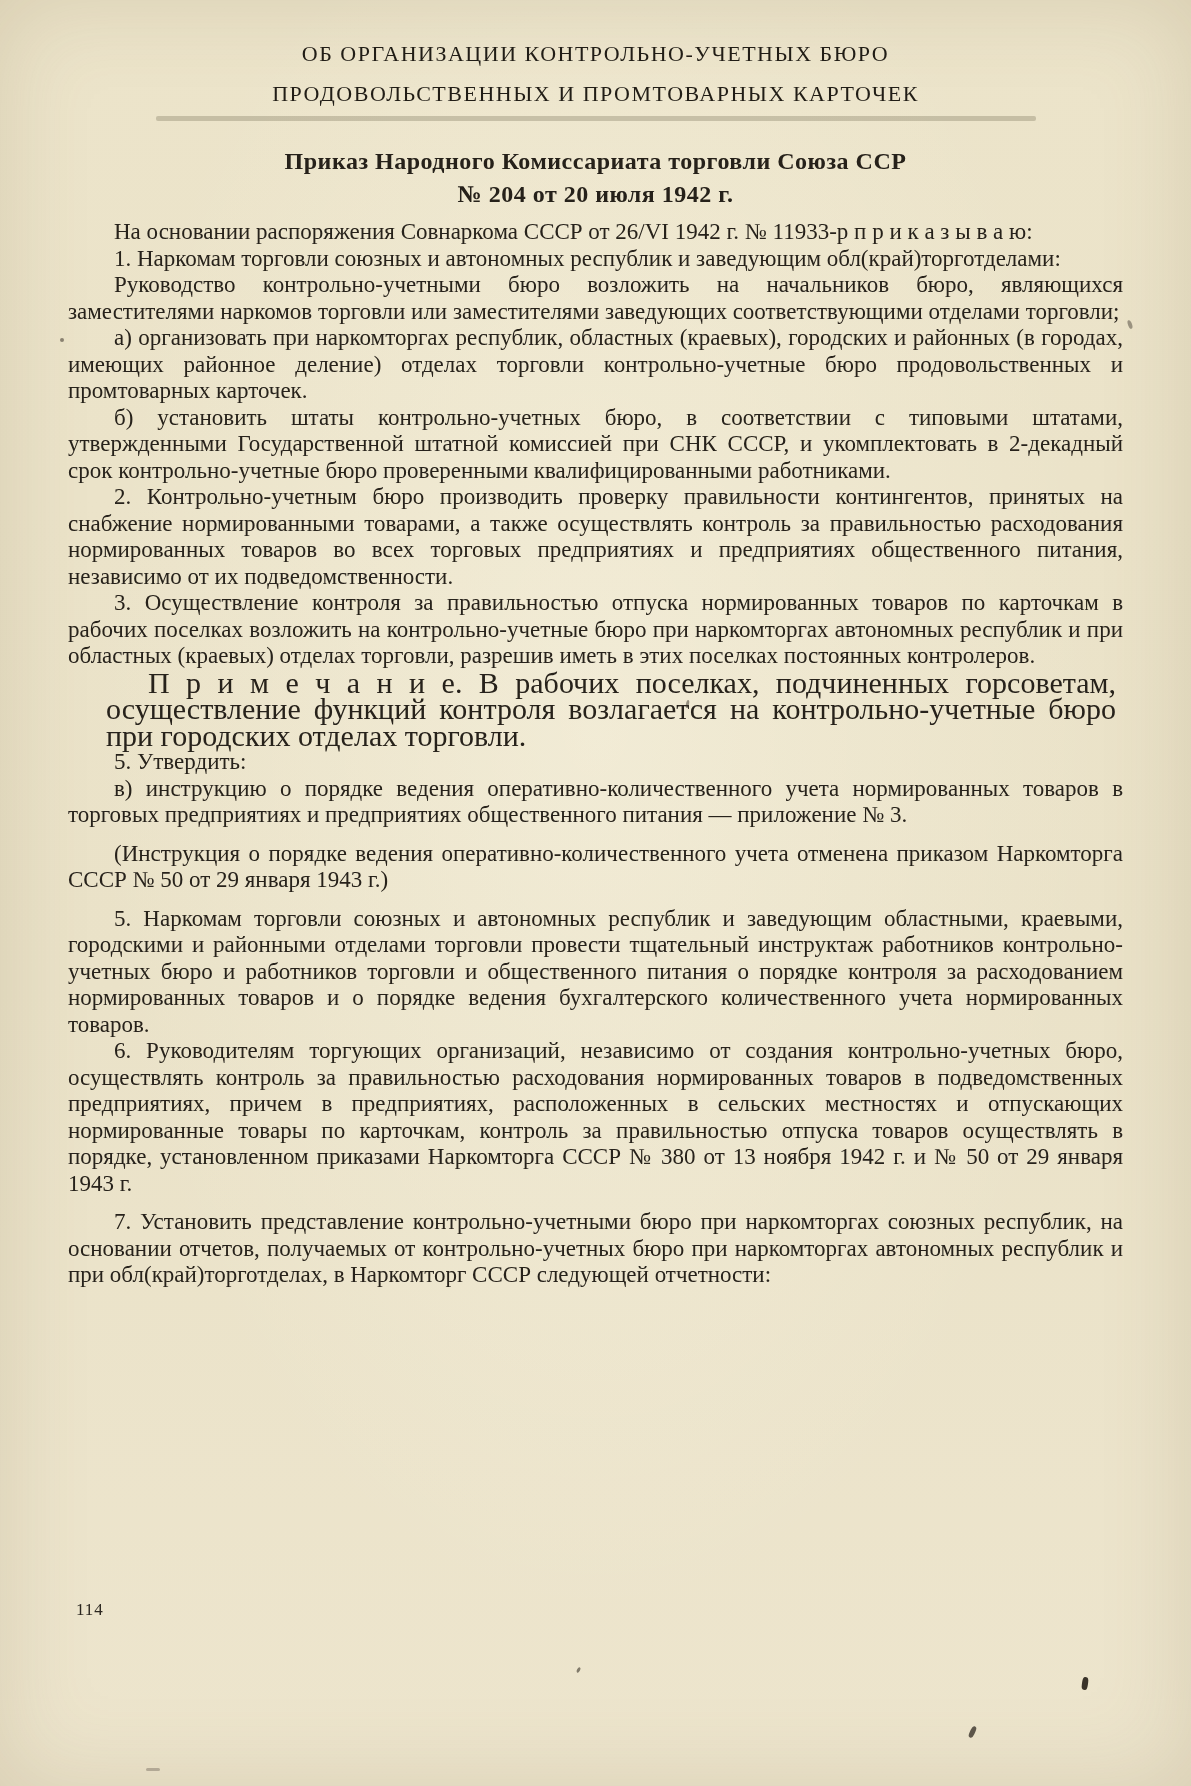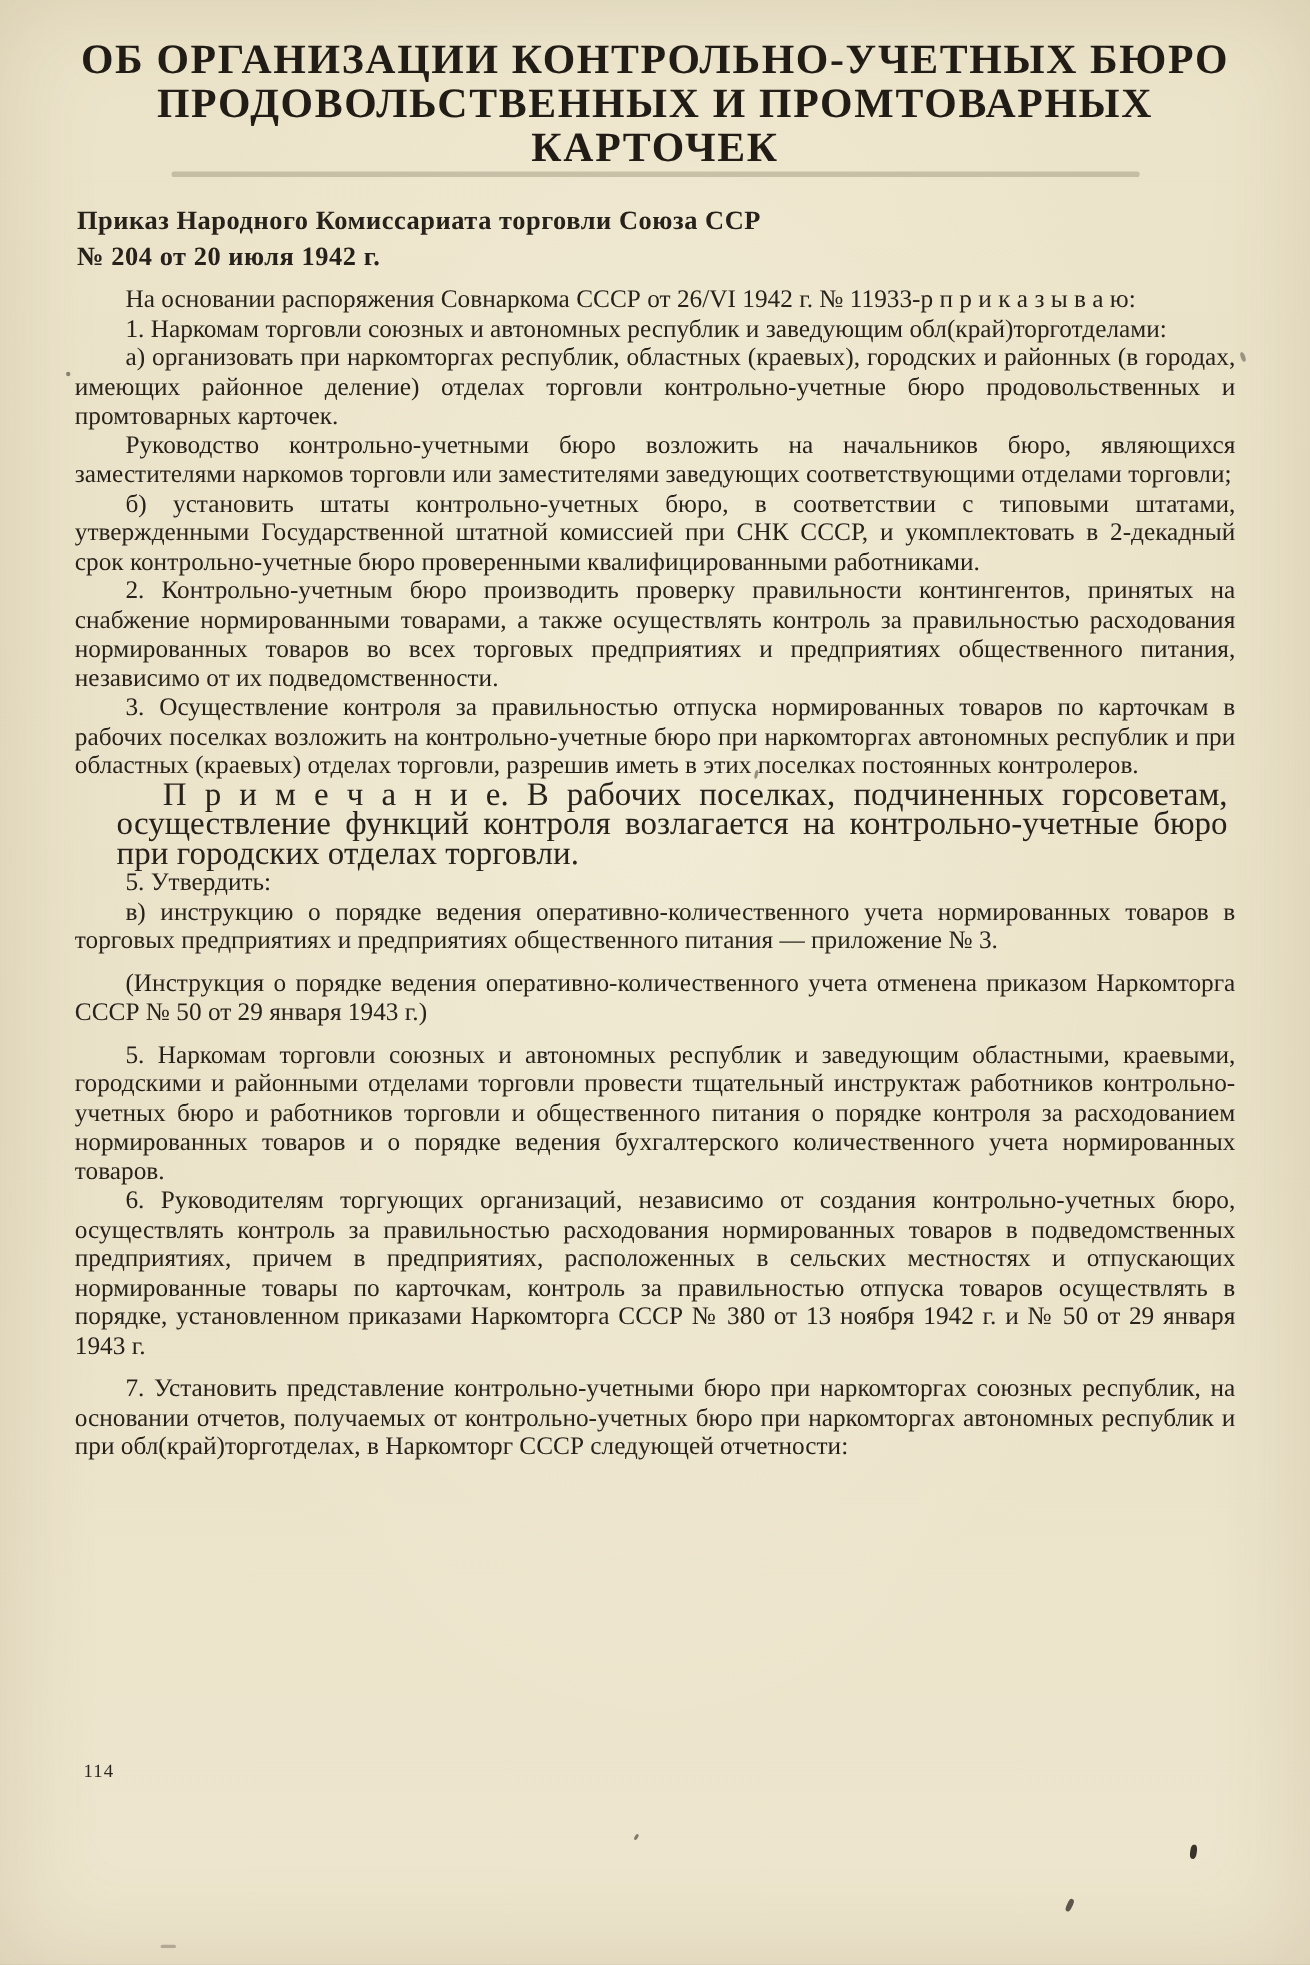--- a/index.html
+++ b/index.html
@@ -14,33 +14,34 @@
     background:
       radial-gradient(ellipse at 50% 40%, rgba(255,252,238,0.35) 0%, rgba(255,252,238,0) 60%),
       linear-gradient(180deg,#ece4ca 0%, #eae2c8 55%, #ede5cd 100%);
     overflow:hidden;
     color:#26211a;
     box-shadow:inset 0 0 90px rgba(120,100,60,0.18);
   }
   .doc-title{
     margin:34px 70px 0 70px;
     text-align:center;
-    font-weight:bold;
-    font-size:38px;
+    font-weight:normal;
+    font-size:22px;
     line-height:40px;
     letter-spacing:1.5px;
     color:#211d16;
   }
   .title-rule{
     width:880px;height:5px;margin:2px auto 0 auto;
     background:rgba(100,92,70,0.28);
     border-radius:2px;
   }
   .doc-subtitle{
     margin:24px 70px 0 70px;
+    text-align:center;
     font-weight:bold;
     font-size:24px;
     line-height:33px;
     letter-spacing:0.5px;
     color:#26211a;
   }
   .doc-body{
     width:1055px;
     margin:8px auto 0 auto;
     font-size:23px;
@@ -85,22 +86,22 @@
   <div class="title-rule"></div>
 
   <h2 class="doc-subtitle">
     <span>Приказ Народного Комиссариата торговли Союза ССР</span><br>
     <span>№ 204 от 20 июля 1942 г.</span>
   </h2>
 
   <div class="doc-body">
       <p class="para">На основании распоряжения Совнаркома СССР от 26/VI 1942 г. № 11933-р п р и к а з ы в а ю:</p>
       <p class="para">1. Наркомам торговли союзных и автономных республик и заведующим обл(край)торготделами:</p>
+      <p class="para">Руководство контрольно-учетными бюро возложить на начальников бюро, являющихся заместителями наркомов торговли или заместителями заведующих соответствующими отделами торговли;</p>
       <p class="para">а) организовать при наркомторгах республик, областных (краевых), городских и районных (в городах, имеющих районное деление) отделах торговли контрольно-учетные бюро продовольственных и промтоварных карточек.</p>
-      <p class="para">Руководство контрольно-учетными бюро возложить на начальников бюро, являющихся заместителями наркомов торговли или заместителями заведующих соответствующими отделами торговли;</p>
       <p class="para">б) установить штаты контрольно-учетных бюро, в соответствии с типовыми штатами, утвержденными Государственной штатной комиссией при СНК СССР, и укомплектовать в 2-декадный срок контрольно-учетные бюро проверенными квалифицированными работниками.</p>
       <p class="para">2. Контрольно-учетным бюро производить проверку правильности контингентов, принятых на снабжение нормированными товарами, а также осуществлять контроль за правильностью расходования нормированных товаров во всех торговых предприятиях и предприятиях общественного питания, независимо от их подведомственности.</p>
       <p class="para">3. Осуществление контроля за правильностью отпуска нормированных товаров по карточкам в рабочих поселках возложить на контрольно-учетные бюро при наркомторгах автономных республик и при областных (краевых) отделах торговли, разрешив иметь в этих поселках постоянных контролеров.</p>
       <p class="para note">П р и м е ч а н и е. В рабочих поселках, подчиненных горсоветам, осуществление функций контроля возлагается на контрольно-учетные бюро при городских отделах торговли.</p>
       <p class="para">5. Утвердить:</p>
       <p class="para">в) инструкцию о порядке ведения оперативно-количественного учета нормированных товаров в торговых предприятиях и предприятиях общественного питания — приложение № 3.</p>
       <p class="para spaced">(Инструкция о порядке ведения оперативно-количественного учета отменена приказом Наркомторга СССР № 50 от 29 января 1943 г.)</p>
       <p class="para spaced">5. Наркомам торговли союзных и автономных республик и заведующим областными, краевыми, городскими и районными отделами торговли провести тщательный инструктаж работников контрольно-учетных бюро и работников торговли и общественного питания о порядке контроля за расходованием нормированных товаров и о порядке ведения бухгалтерского количественного учета нормированных товаров.</p>
       <p class="para">6. Руководителям торгующих организаций, независимо от создания контрольно-учетных бюро, осуществлять контроль за правильностью расходования нормированных товаров в подведомственных предприятиях, причем в предприятиях, расположенных в сельских местностях и отпускающих нормированные товары по карточкам, контроль за правильностью отпуска товаров осуществлять в порядке, установленном приказами Наркомторга СССР № 380 от 13 ноября 1942 г. и № 50 от 29 января 1943 г.</p>
       <p class="para spaced">7. Установить представление контрольно-учетными бюро при наркомторгах союзных республик, на основании отчетов, получаемых от контрольно-учетных бюро при наркомторгах автономных республик и при обл(край)торготделах, в Наркомторг СССР следующей отчетности:</p>

